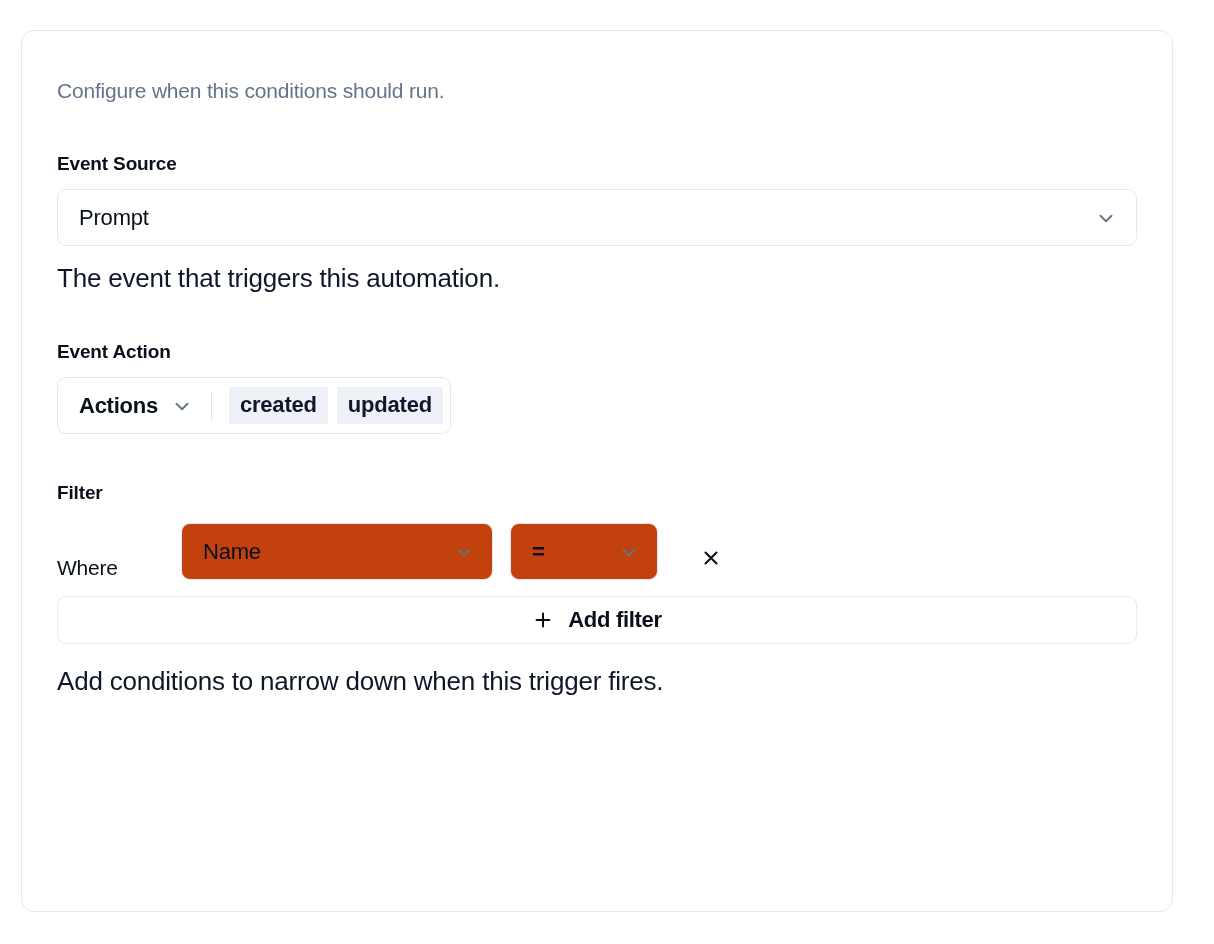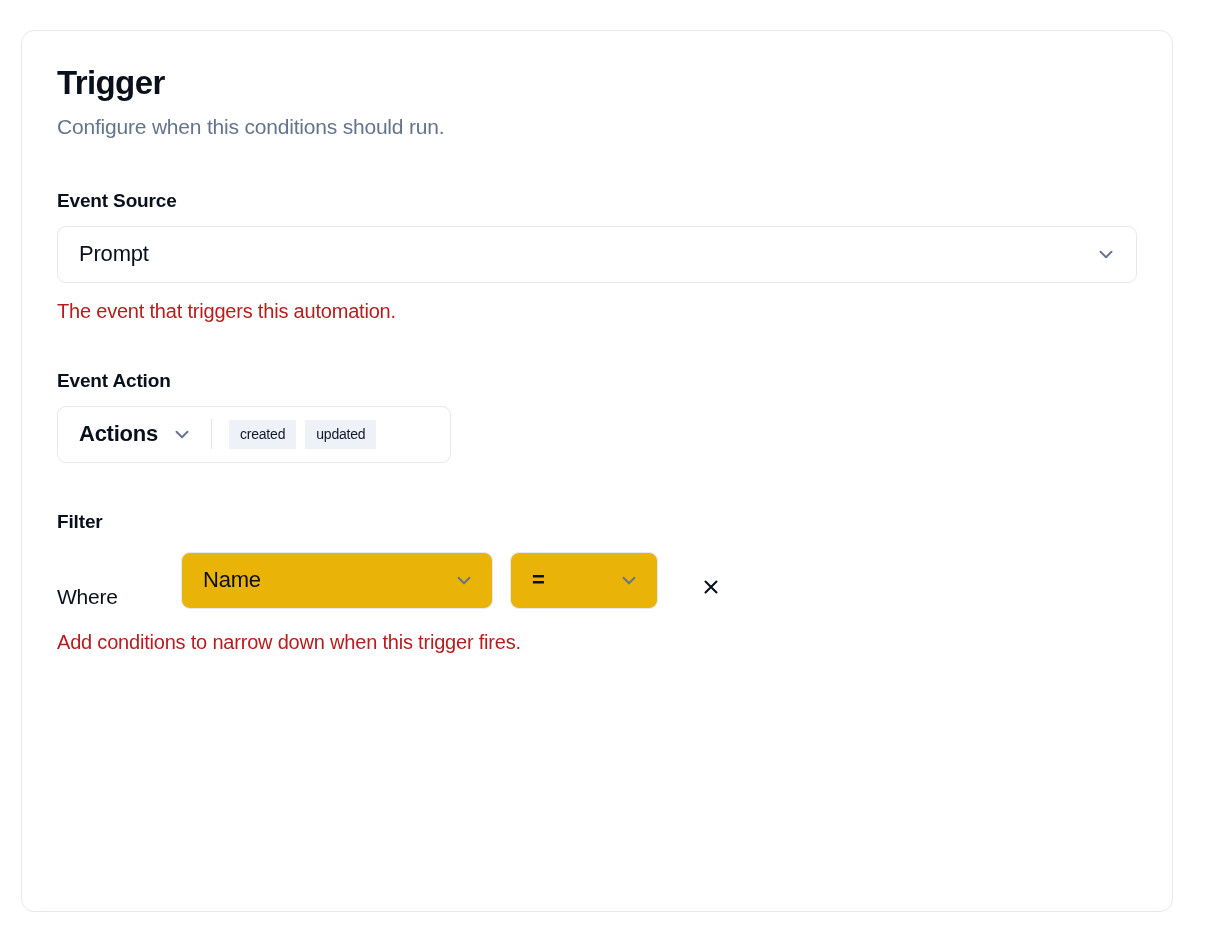--- a/index.html
+++ b/index.html
@@ -47,22 +47,22 @@
   }
 
   .field-label {
     font-size: 19px;
     font-weight: bold;
     color: #0a0f1c;
     letter-spacing: -0.15px;
   }
 
   .field-help {
-    font-size: 20px;
-    color: #b91c1c;
+    font-size: 26px;
+    color: #0f172a;
     letter-spacing: -0.2px;
   }
 
   
   .section-event-source { margin-top: 49px; }
   .section-event-action { margin-top: 47px; }
   .section-filter       { margin-top: 48px; }
 
   
   .select-box {
@@ -134,45 +134,46 @@
   }
   .chips {
     display: flex;
     align-items: center;
     gap: 9px;
   }
   .chip {
     background: #eef1f7;
     border-radius: 0;
     padding: 7px 11px 8px 11px;
-    font-size: 14px;
+    font-size: 22px;
     color: #0f172a;
     letter-spacing: -0.2px;
     line-height: 1;
+    font-weight: bold;
   }
 
   
   .filter-row {
     margin-top: 19px;
     display: flex;
     align-items: flex-end;
     gap: 0;
   }
   .where-label {
     font-size: 21px;
     color: #0a0f1c;
     letter-spacing: -0.2px;
     width: 124px;
     flex: 0 0 auto;
   }
   .filter-select {
     height: 57px;
     border: 1px solid #e6e8ef;
     border-radius: 9px;
-    background: #eab308;
+    background: #c2410c;
     display: flex;
     align-items: center;
     justify-content: space-between;
     padding: 0 17px 0 21px;
     flex: 0 0 auto;
   }
   .filter-field  { width: 312px; }
   .filter-op     { width: 148px; }
   .filter-select .val {
     font-size: 22px;
@@ -247,21 +248,20 @@
     font-weight: bold;
     color: #0a0f1c;
     letter-spacing: -0.3px;
   }
 </style>
 </head>
 <body>
 
 <div class="card">
 
-  <h1 class="card-title">Trigger</h1>
   <p class="card-subtitle">Configure when this conditions should run.</p>
 
   <div class="section-event-source">
     <span class="field-label">Event Source</span>
 
     <div class="select-box">
       <span class="select-value">Prompt</span>
       <svg class="chev" viewBox="0 0 24 24">
         <path d="M6 9.5 L12 15.5 L18 9.5"></path>
       </svg>
@@ -314,17 +314,23 @@
       <div class="gap-16"></div>
 
 
       <button class="remove-filter">
         <svg width="22" height="22" viewBox="0 0 24 24">
           <path d="M6 6 L18 18 M18 6 L6 18"></path>
         </svg>
       </button>
     </div>
 
+    <div class="add-filter">
+      <svg class="plus" viewBox="0 0 24 24">
+        <path d="M12 5 L12 19 M5 12 L19 12"></path>
+      </svg>
+      <span class="txt">Add filter</span>
+    </div>
 
     <span class="field-help help-filter">Add conditions to narrow down when this trigger fires.</span>
   </div>
 
 </div>
 
 </body></html>

